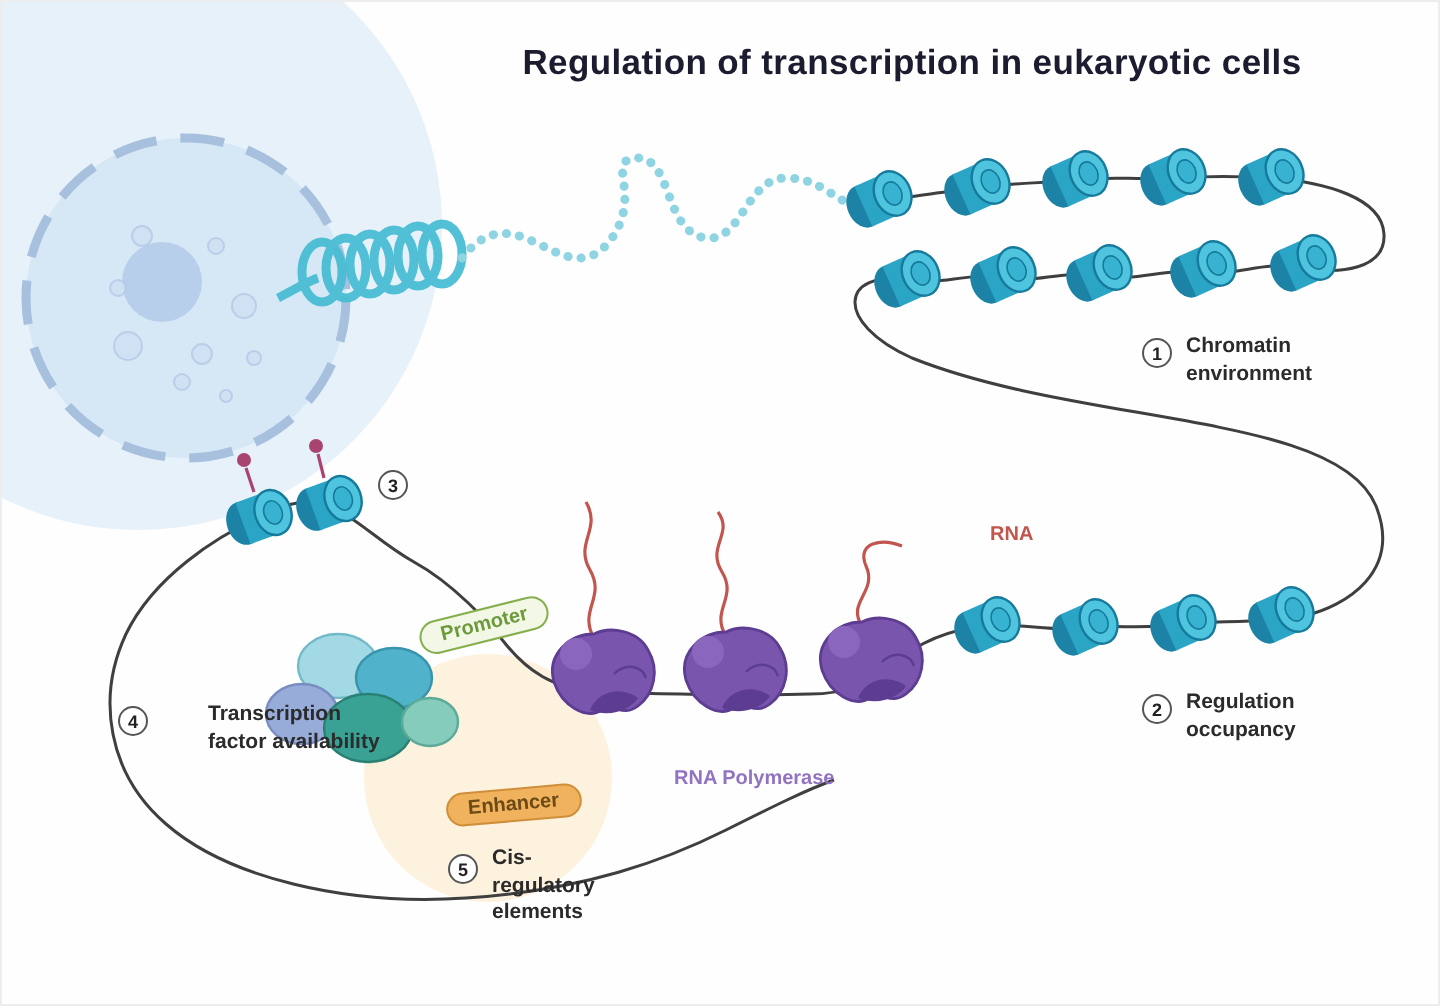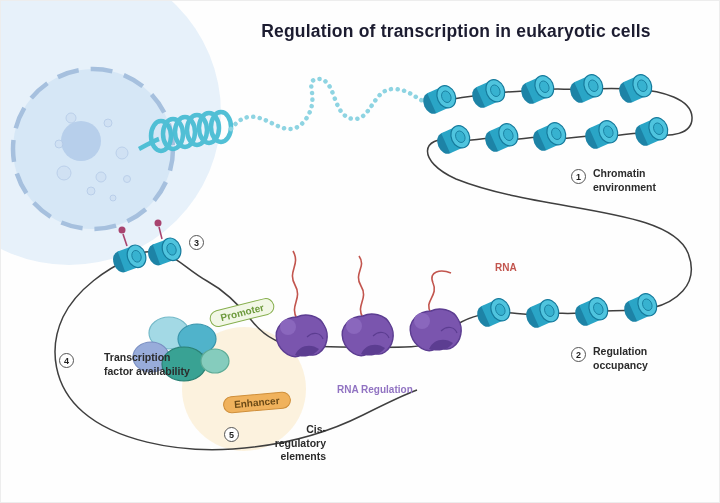--- a/index.html
+++ b/index.html
@@ -11,21 +11,21 @@
   .pill{position:absolute;font-size:10px;font-weight:700;padding:2px 10px;border-radius:11px;transform-origin:center;box-sizing:border-box;}
   .pill-promoter{left:208px;top:303px;background:#f2f7e6;border:1.6px solid #85ae4c;color:#6d9a3c;transform:rotate(-14deg);}
   .pill-enhancer{left:222px;top:393px;background:#f0b25c;border:1.6px solid #cf8f3a;color:#6b4a16;transform:rotate(-5deg);}
   .tag{position:absolute;font-size:10px;font-weight:600;}
   .tag-rna{left:458px;top:261px;color:#c2554e;margin-left:36px;}
   .tag-rnapol{left:336px;top:383px;color:#9173c2;}
   .b1{left:570px;top:168px;} .l1{left:592px;top:166px;width:95px;}
   .b2{left:570px;top:346px;} .l2{left:592px;top:344px;width:95px;}
   .b3{left:188px;top:234px;} .l3{left:210px;top:232px;width:90px;}
   .b4{left:58px;top:352px;}  .l4{left:80px;top:350px;width:110px;margin-left:23px;}
-  .b5{left:223px;top:426px;} .l5{left:245px;top:422px;width:80px;text-align:right;}
+  .b5{left:223px;top:426px;} .l5{left:245px;top:422px;width:80px;}
 </style>
 </head>
 <body>
 
 <div class="stage">
 
   <svg width="720" height="503" viewBox="0 0 720 503">
     <defs>
       <g id="nuc">
         <ellipse cx="-8" cy="0" rx="8" ry="11" fill="#1d83a6"></ellipse>
@@ -145,15 +145,15 @@
 factor availability</div>
 
   <div class="badge b5">5</div>
   <div class="lbl l5">Cis-
 regulatory
 elements</div>
 
   <div class="pill pill-promoter">Promoter</div>
   <div class="pill pill-enhancer">Enhancer</div>
   <div class="tag tag-rna">RNA</div>
-  <div class="tag tag-rnapol">RNA Regulation</div>
+  <div class="tag tag-rnapol">RNA Polymerase</div>
 
 </div>
 
 </body></html>

